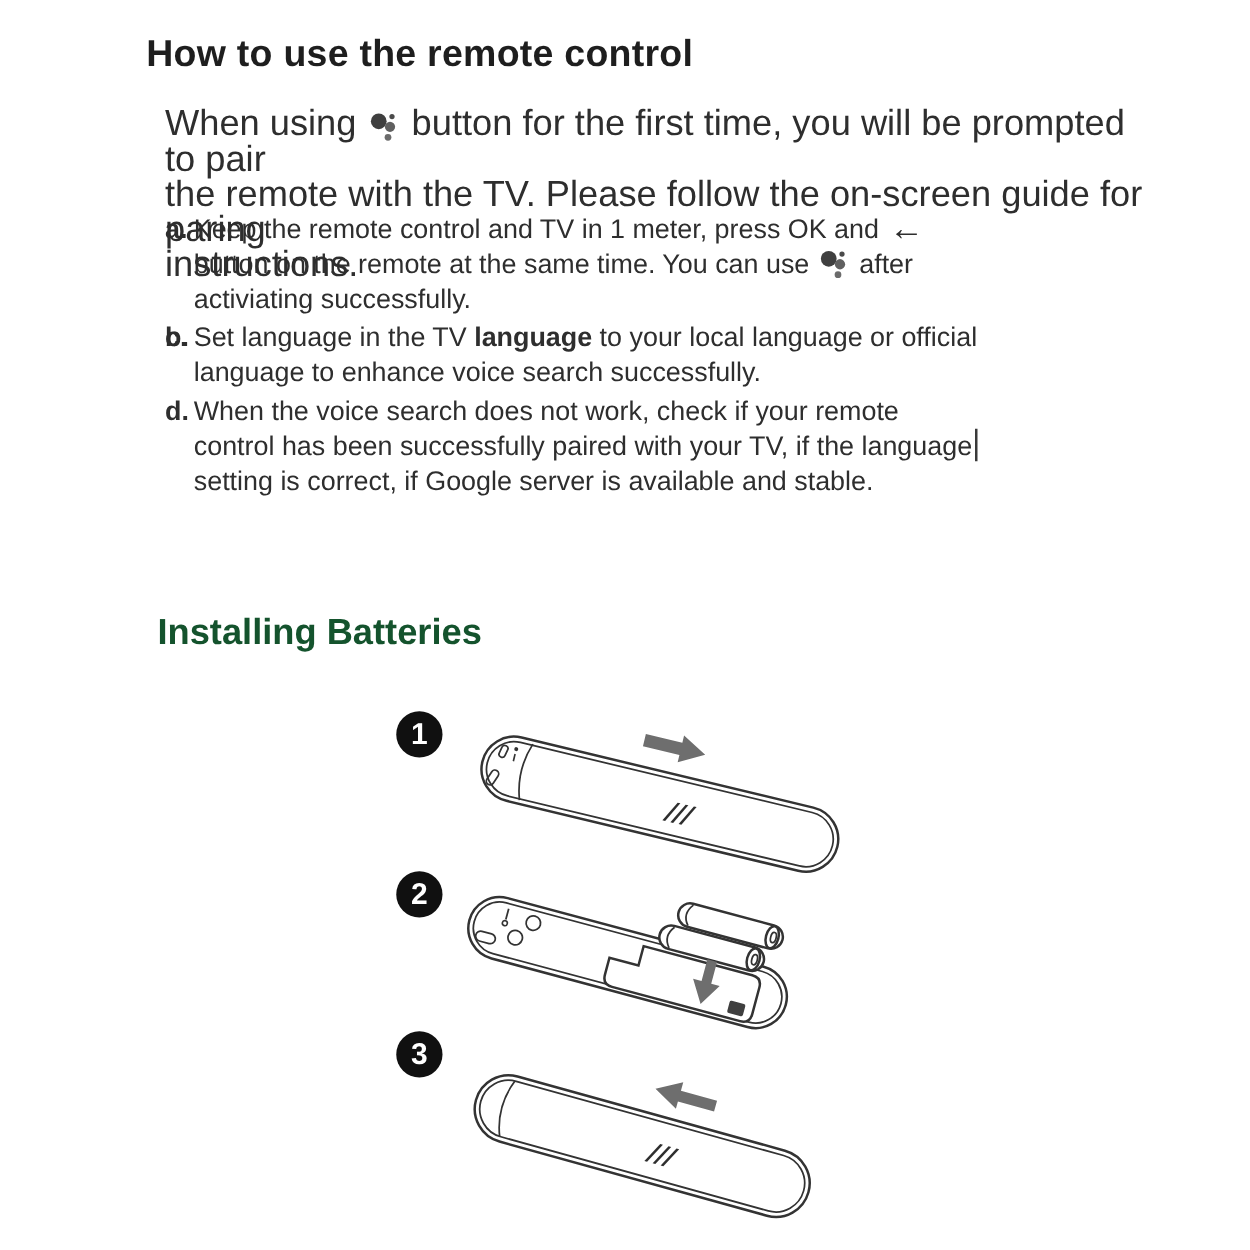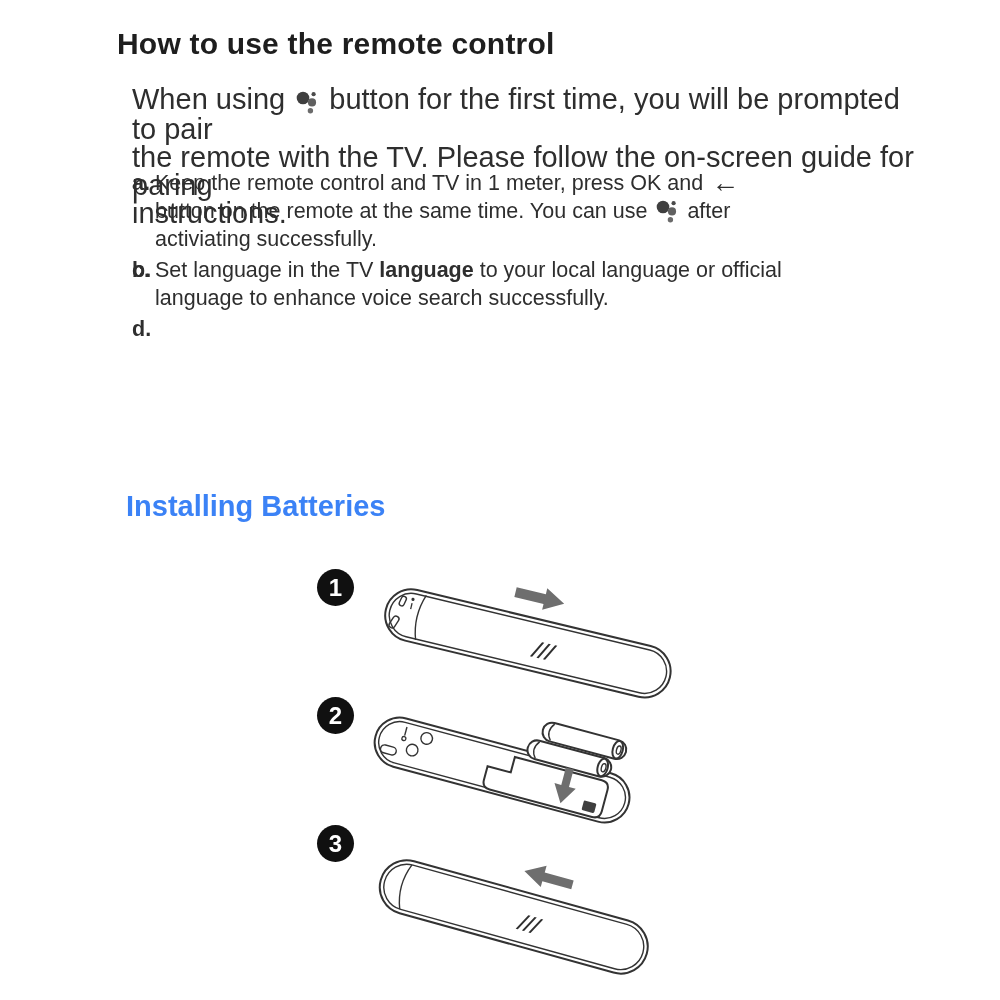--- a/index.html
+++ b/index.html
@@ -1,19 +1,19 @@
 <!DOCTYPE html>
 <html><head>
 <meta charset="utf-8">
 <style>
   html,body{margin:0;padding:0;background:#fff;}
   .page{position:relative;width:1000px;height:1000px;background:#ffffff;
         font-family:"Liberation Sans",sans-serif;color:#2e2e2e;overflow:hidden;}
   .h1{position:absolute;left:117px;top:27px;font-size:30px;font-weight:bold;color:#1e1e1e;letter-spacing:.2px;white-space:nowrap;}
-  .h2{position:absolute;left:126px;top:490px;font-size:29px;font-weight:bold;color:#3b82f6;white-space:nowrap;}
+  .h2{position:absolute;left:126px;top:490px;font-size:29px;font-weight:bold;color:#14532d;white-space:nowrap;}
   .intro{position:absolute;left:132px;top:85px;width:800px;font-size:29px;line-height:28px;}
   .items{position:absolute;left:132px;top:169px;width:810px;font-size:21.5px;line-height:28px;}
   .item{position:relative;padding-left:23px;margin-bottom:3px;}
   .item-label{position:absolute;left:0;top:0;font-weight:bold;}
   .voice-icon{display:inline-block;vertical-align:-6px;margin:0 2px;}
   .back-arrow{font-size:28px;vertical-align:-2px;padding-left:2px;}
   .text-cursor{display:inline-block;width:2px;height:26px;background:#3a3a3a;vertical-align:-5px;margin-left:2px;}
   .step-num{position:absolute;width:37px;height:37px;border-radius:50%;background:#101010;color:#fff;
             font-size:24px;font-weight:bold;text-align:center;line-height:37px;}
   .illus{position:absolute;}
@@ -38,21 +38,21 @@
 
   <div class="items">
       <div class="item"><span class="item-label">a.</span><span>Keep the remote control and TV in 1 meter, press OK and <span class="back-arrow">←</span><br>button on the remote at the same time. You can use <svg class="voice-icon" width="24" height="26" viewBox="0 0 24 26">
             <circle cx="8" cy="9" r="6.3" fill="#3f3f3f"></circle>
             <circle cx="18.6" cy="5.2" r="2.1" fill="#4a4a4a"></circle>
             <circle cx="17" cy="13.4" r="4.1" fill="#606060"></circle>
             <circle cx="15.4" cy="21.8" r="2.7" fill="#6b6b6b"></circle>
           </svg> after<br>activiating successfully.</span></div>
       <div class="item"><span class="item-label">b.</span></div>
       <div class="item"><span class="item-label">c.</span><span>Set language in the TV <b>language</b> to your local language or official<br>language to enhance voice search successfully.</span></div>
-      <div class="item"><span class="item-label">d.</span></div>
+      <div class="item"><span class="item-label">d.</span><span>When the voice search does not work, check if your remote<br>control has been successfully paired with your TV, if the language<span class="text-cursor"></span><br>setting is correct, if Google server is available and stable.</span></div>
     </div>
 
   <div class="h2">Installing Batteries</div>
 
   <div class="step-num" style="left:317px;top:569px;">1</div>
   <div class="step-num" style="left:317px;top:697px;">2</div>
   <div class="step-num" style="left:317px;top:825px;">3</div>
 
   <svg class="illus" style="left:376px;top:566px;" width="330" height="145" viewBox="0 0 330 145">
     <g transform="translate(16,18) rotate(13.5)">

